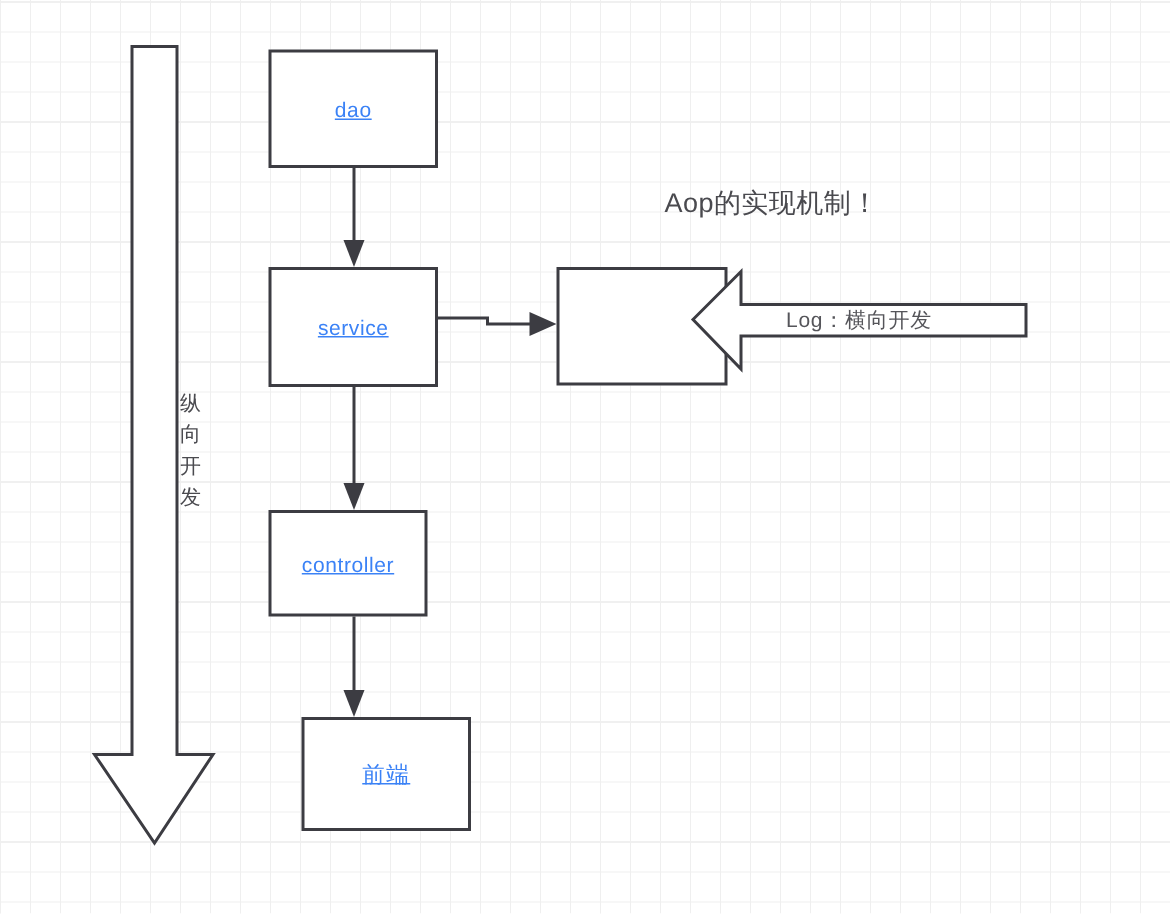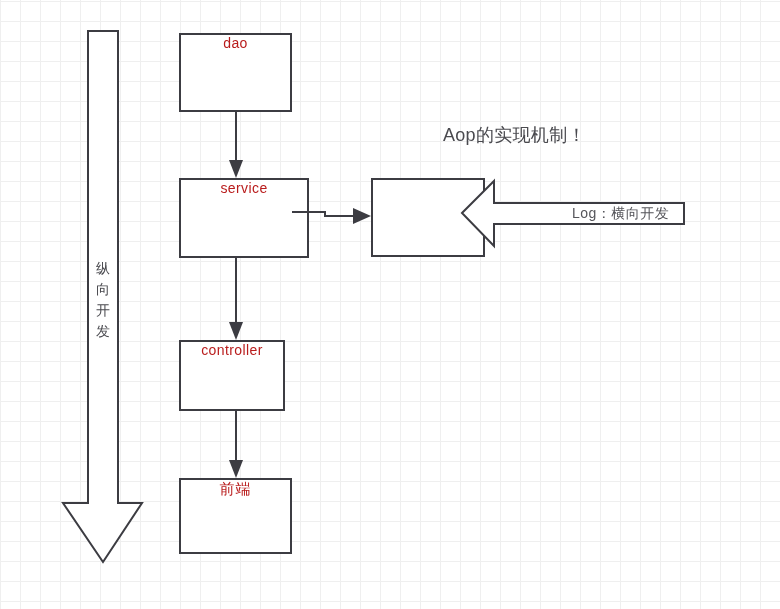--- a/index.html
+++ b/index.html
@@ -25,26 +25,28 @@
     background-position: 0px 1px, 0px 1px, 0px 1px, 0px 1px;
     overflow: hidden;
     font-family: "Liberation Sans", "DejaVu Sans", sans-serif;
   }
   .node {
     position: absolute;
     box-sizing: border-box;
     border: 2px solid #3c3c42;
     background: #ffffff;
     display: flex;
+    align-items: center;
     justify-content: center;
-    color: #b91c1c;
+    color: #3b82f6;
     font-size: 14px;
     letter-spacing: 0.4px;
+    text-decoration: underline;
   }
-  .node-cjk { font-size: 15px; letter-spacing: 1px; }
+  .node-cjk { font-size: 15px; letter-spacing: 1px; margin-left: 22px; }
   .svg-layer {
     position: absolute;
     left: 0;
     top: 0;
     width: 780px;
     height: 609px;
     overflow: visible;
   }
   .free-text {
     position: absolute;
@@ -55,45 +57,45 @@
   }
   .vlabel {
     position: absolute;
     color: #4a4a4f;
     font-size: 14px;
     width: 20px;
     text-align: center;
     line-height: 21px;
     letter-spacing: 0px;
     word-break: break-all;
+    margin-left: 24px;
   }
   .log-label {
     position: absolute;
     color: #55555a;
     font-size: 14px;
     white-space: nowrap;
     letter-spacing: 0.5px;
-    margin-left: 48px;
   }
 </style>
 </head>
 <body>
 
 <div id="canvas">
 
   <svg class="svg-layer">
     <polygon points="88,31 118,31 118,503 142,503 103,562 63,503 88,503" fill="#ffffff" stroke="#3c3c42" stroke-width="2" stroke-linejoin="miter"></polygon>
   </svg>
   <div class="vlabel" style="left:93px; top:258px;">纵向开发</div>
 
   <div class="node" style="left:179px; top:33px; width:113px; height:79px;">
     <span>dao</span>
   </div>
 
-  <div class="node" style="left:179px; top:178px; width:130px; height:80px;">
+  <div class="node" style="left:179px; top:178px; width:113px; height:80px;">
     <span>service</span>
   </div>
 
   <div class="node" style="left:179px; top:340px; width:106px; height:71px;">
     <span>controller</span>
   </div>
 
   <div class="node node-cjk" style="left:179px; top:478px; width:113px; height:76px;">
     <span>前端</span>
   </div>

